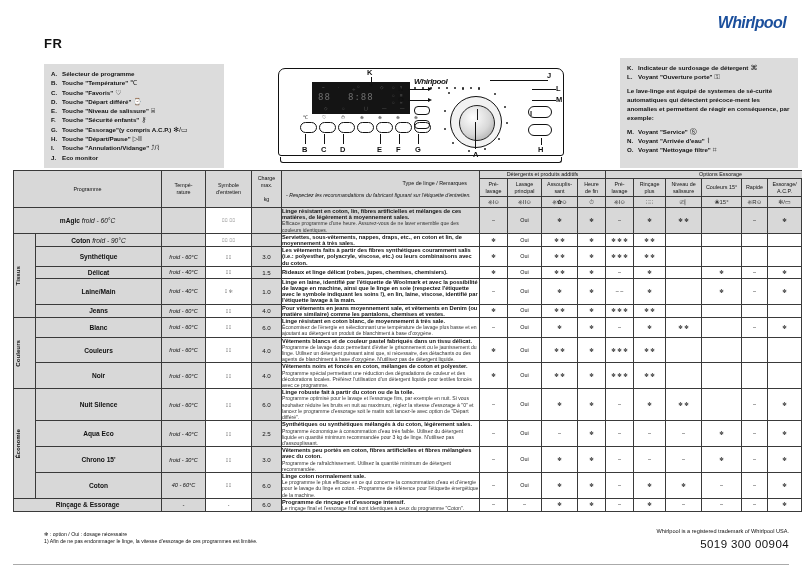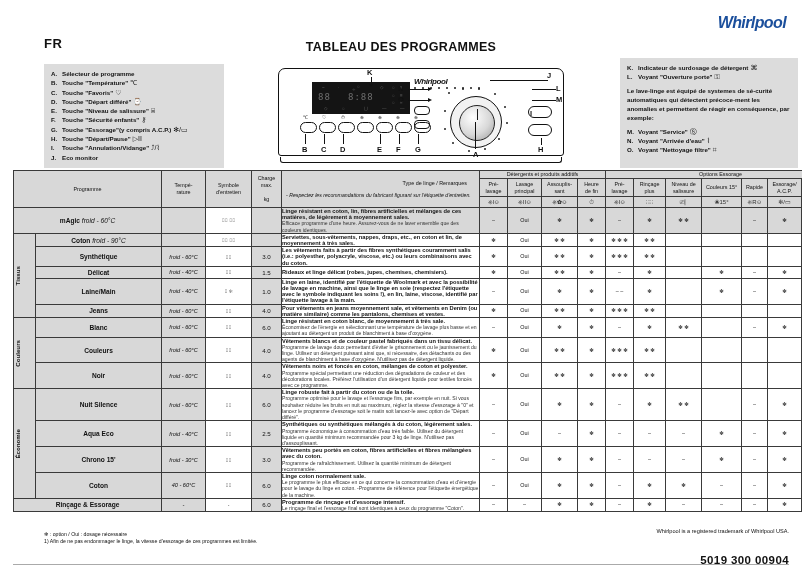--- a/index.html
+++ b/index.html
@@ -133,37 +133,36 @@
   .desc b { font-size:5.7px; }
   .desc span { font-size:5.1px; color:#333; display:block; }
   .opt { text-align:center; font-size:6.5px; line-height:7px; }
   .spin { text-align:center; font-size:6px; white-space:nowrap; }
   .hd-ico { font-size:6px; display:block; margin-top:1px; color:#333; }
 
   
   #notes { position:absolute; left:44px; top:531px; font-size:5.2px; line-height:7.2px; }
   #tm { position:absolute; right:13px; top:528px; text-align:right; }
   #tm .tm1 { font-size:5.6px; }
-  #tm .tm2 { font-size:11.5px; font-weight:bold; letter-spacing:.4px; margin-top:20px; }
+  #tm .tm2 { font-size:11.5px; font-weight:normal; letter-spacing:.4px; margin-top:4px; }
   #wp-logo {
     position:absolute; right:16px; top:14px;
     font-size:16px; font-weight:bold; font-style:italic;
     color:#1b4f9c; letter-spacing:-.6px;
   }
   hr.sep { position:absolute; left:13px; width:776px; border:none; border-top:0.7px solid #aaa; }
 </style>
 </head>
 <body>
 
 <div id="top">
 
   <div id="wp-logo">Whirlpool</div>
 
   <div id="lang">FR</div>
-  <div id="doc-title">TABLEAU DES PROGRAMMES</div>
 
   <div class="legend-box" id="legend-left">
     <div class="legend-line">
         <span class="lt">A.</span>
         <span class="lx">Sélecteur de programme</span>
         <span class="legend-ico"></span>
       </div>
     <div class="legend-line">
         <span class="lt">B.</span>
         <span class="lx">Touche "Température"</span>

